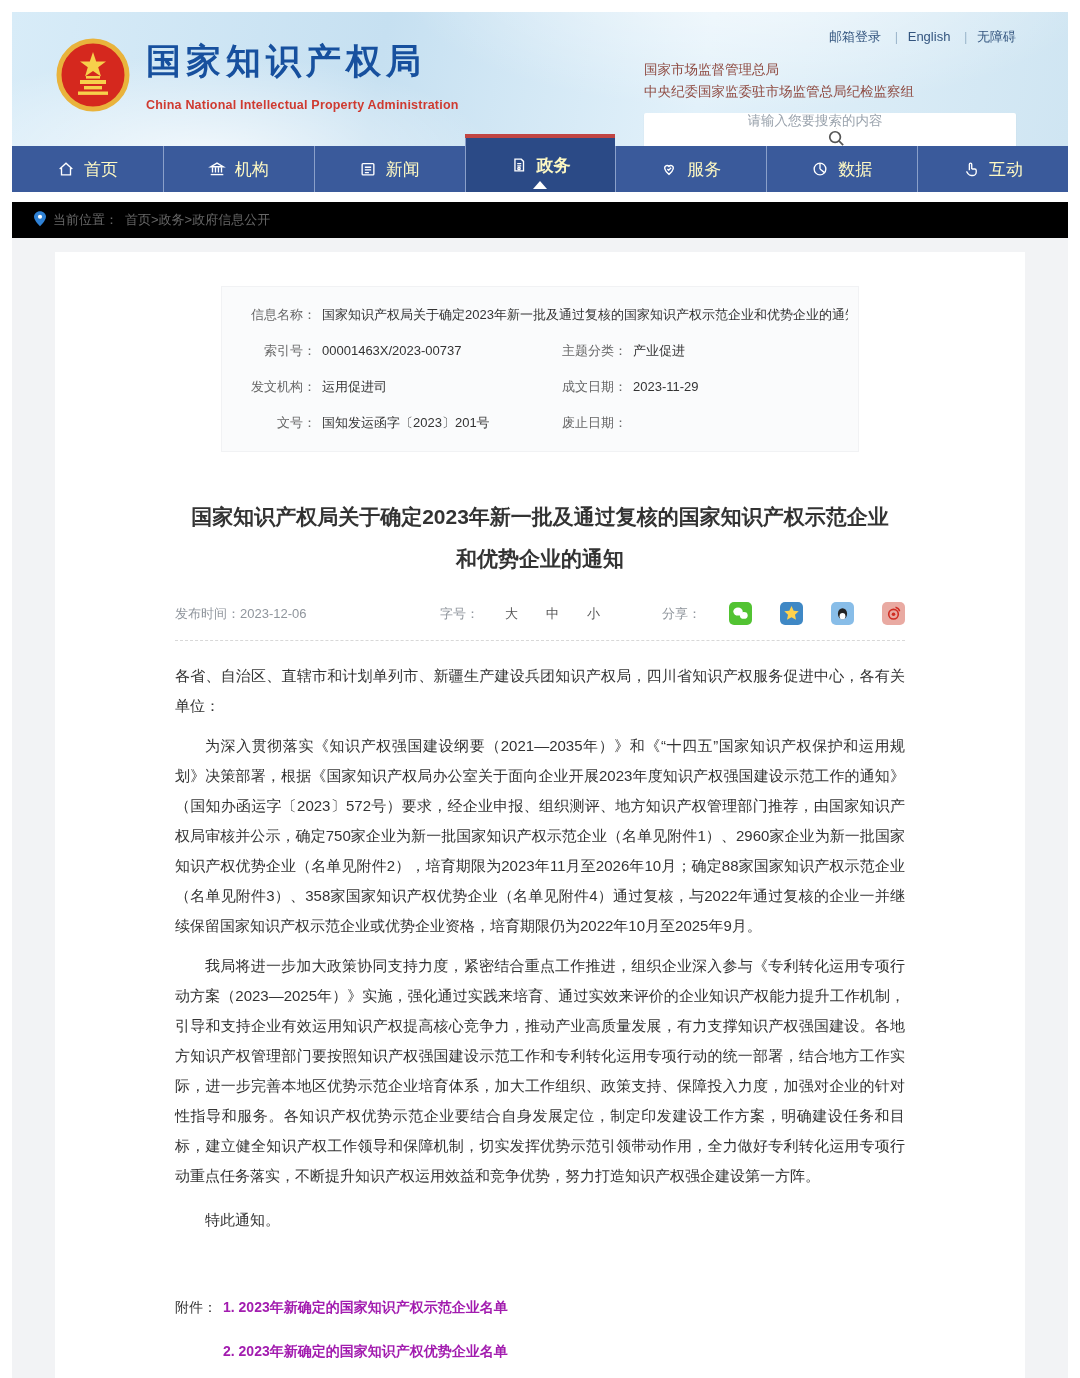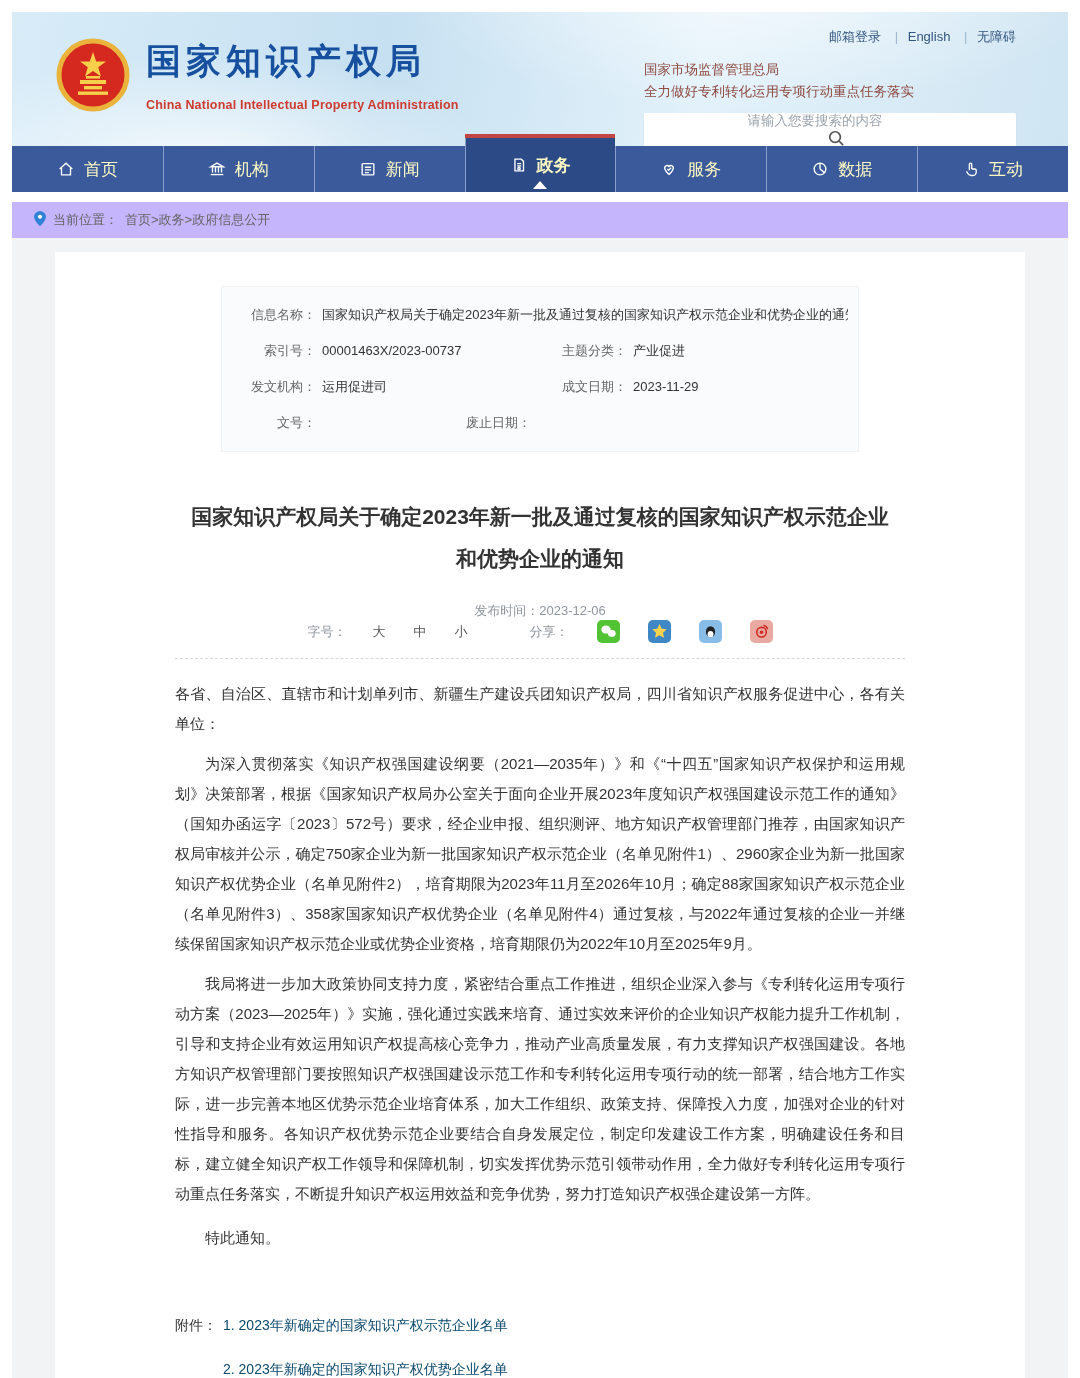--- a/index.html
+++ b/index.html
@@ -56,59 +56,59 @@
   }
   .nav-item.active::after {
     content: ""; position: absolute; bottom: 3px; left: 50%; transform: translateX(-50%);
     border-left: 7px solid transparent; border-right: 7px solid transparent;
     border-bottom: 8px solid #ffffff;
   }
   .nav-icon { display: inline-flex; }
 
   
   .page-lower { background: #f2f3f5; padding-bottom: 0; }
-  .crumb { background: #c4b5fd; height: 36px; margin-top: 10px; display: flex; align-items: center;
+  .crumb { background: #000000; height: 36px; margin-top: 10px; display: flex; align-items: center;
     padding: 0 22px; font-size: 13px; color: #666; gap: 7px; }
   .crumb a { color: #666; text-decoration: none; }
 
   .doc-card { width: 970px; margin: 14px auto 0; background: #fff; min-height: 1132px;
     padding-bottom: 50px; }
 
   
   .meta { width: 638px; margin: 0 auto; position: relative; top: 34px;
     background: #fafbfc; border: 1px solid #f1f2f4; padding: 10px 10px;
     display: grid; grid-template-columns: 90px 1fr 96px 1fr; font-size: 13px; }
   .meta .cell { line-height: 36px; white-space: nowrap; overflow: hidden; }
   .meta .lbl { color: #666; text-align: right; padding-right: 6px; }
   .meta .val { color: #333; }
   .meta .span3 { grid-column: 2 / 5; }
 
   .doc-title { width: 700px; margin: 78px auto 0; text-align: center;
     font-size: 21px; font-weight: 700; color: #333; line-height: 42px; }
 
   .pub-row { width: 730px; margin: 22px auto 0; display: flex; align-items: center;
-    justify-content: space-between; font-size: 13px; color: #8f959c; flex-direction: column; }
+    justify-content: space-between; font-size: 13px; color: #8f959c; }
   .tools { display: flex; align-items: center; gap: 24px; }
   .fs-opt { color: #555; cursor: pointer; margin: 0 2px; }
   .share-icon { display: inline-flex; cursor: pointer; margin-left: 4px; }
 
   .sep-dashed { width: 730px; margin: 15px auto 0; border-top: 1px dashed #d8d8d8; }
 
   .body-text { width: 730px; margin: 20px auto 0; font-size: 15px; color: #333;
     line-height: 30px; text-align: justify; }
   .body-text p { margin-bottom: 10px; }
   .body-text p.indent { text-indent: 2em; }
   .body-text p.closing { margin-top: 14px; }
 
   .attach { width: 730px; margin: 58px auto 0; display: flex; font-size: 14px; color: #333; }
   .attach-label { flex: 0 0 48px; line-height: 28px; }
   .attach-list { list-style: none; }
   .attach-list li { line-height: 28px; margin-bottom: 16px; }
   .attach-list a { text-decoration: none; }
-  .attach-list li:nth-child(-n+2) a { color: #0c4a6e; }
+  .attach-list li:nth-child(-n+2) a { color: #a21caf; font-weight: bold; }
   .attach-list li:nth-child(n+3) a { color: #4a7fc1; }
 </style>
 </head>
 <body>
 
 <div class="site">
 
   <header class="masthead">
     <div class="brand">
       <span class="emblem">
@@ -130,21 +130,21 @@
     <div class="head-right">
       <div class="top-links">
         <a href="#">邮箱登录</a>
         <span class="sep">|</span>
         <a href="#">English</a>
         <span class="sep">|</span>
         <a href="#">无障碍</a>
       </div>
       <div class="gov-links">
         <a href="#">国家市场监督管理总局</a>
-        <a href="#">全力做好专利转化运用专项行动重点任务落实</a>
+        <a href="#">中央纪委国家监委驻市场监管总局纪检监察组</a>
       </div>
       <div class="searchbar">
         <input type="text" placeholder="请输入您要搜索的内容" style="">
         <span class="search-divider"></span>
         <button class="search-btn">
           <span>
             <svg viewBox="0 0 20 20" width="19" height="19" fill="none" stroke="#555" stroke-width="1.8">
               <circle cx="8.5" cy="8.5" r="5.6"></circle>
                 <line x1="12.8" y1="12.8" x2="17" y2="17"></line>
             </svg>
@@ -244,20 +244,21 @@
         <div class="cell val">00001463X/2023-00737</div>
         <div class="cell lbl">主题分类：</div>
         <div class="cell val">产业促进</div>
 
         <div class="cell lbl">发文机构：</div>
         <div class="cell val">运用促进司</div>
         <div class="cell lbl">成文日期：</div>
         <div class="cell val">2023-11-29</div>
 
         <div class="cell lbl">文号：</div>
+        <div class="cell val">国知发运函字〔2023〕201号</div>
         <div class="cell lbl">废止日期：</div>
         <div class="cell val"></div>
       </section>
 
       <h1 class="doc-title">国家知识产权局关于确定2023年新一批及通过复核的国家知识产权示范企业和优势企业的通知</h1>
 
       <div class="pub-row">
         <span>发布时间：2023-12-06</span>
         <span class="tools">
           <span>字号：</span>

